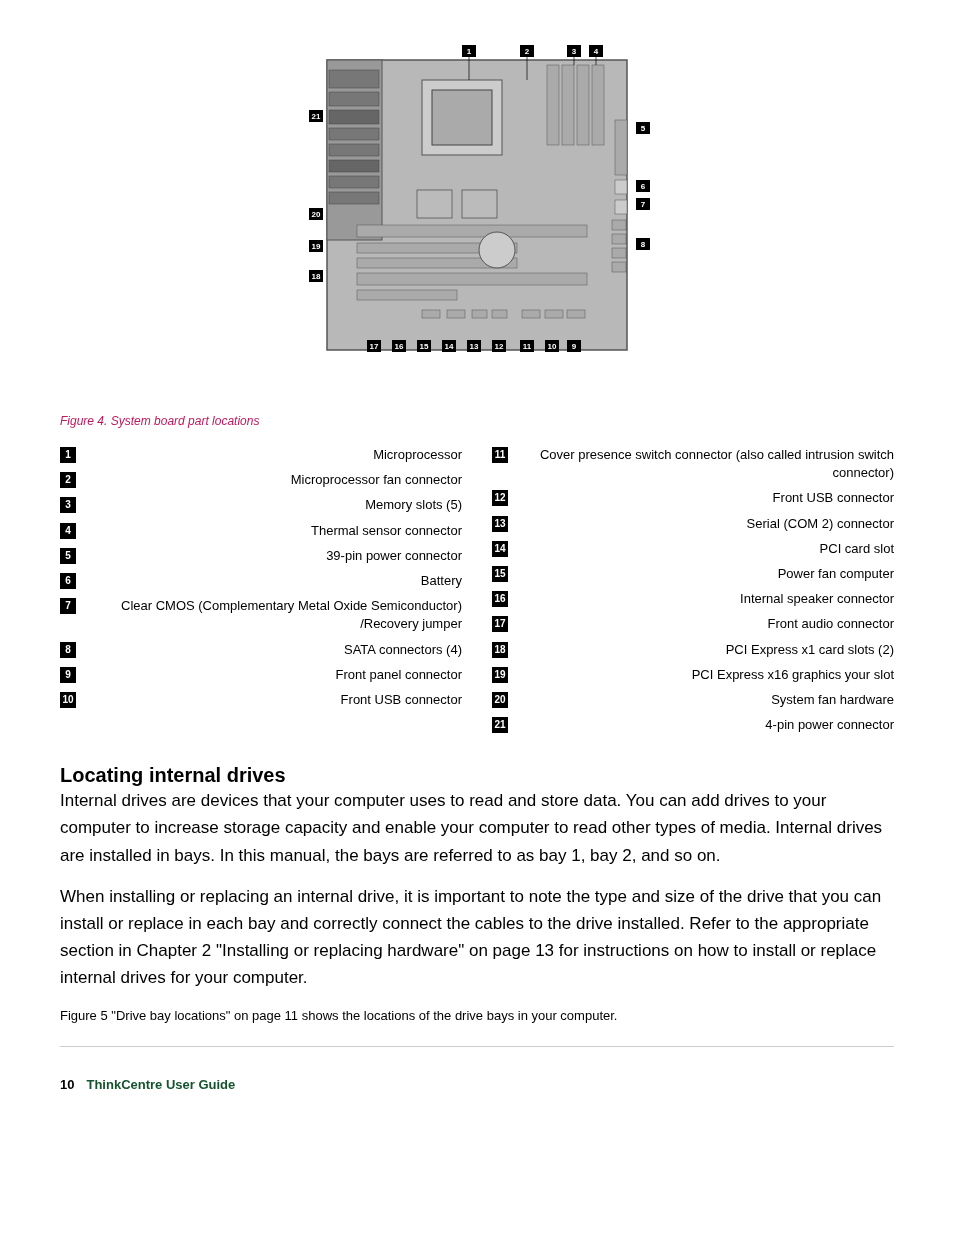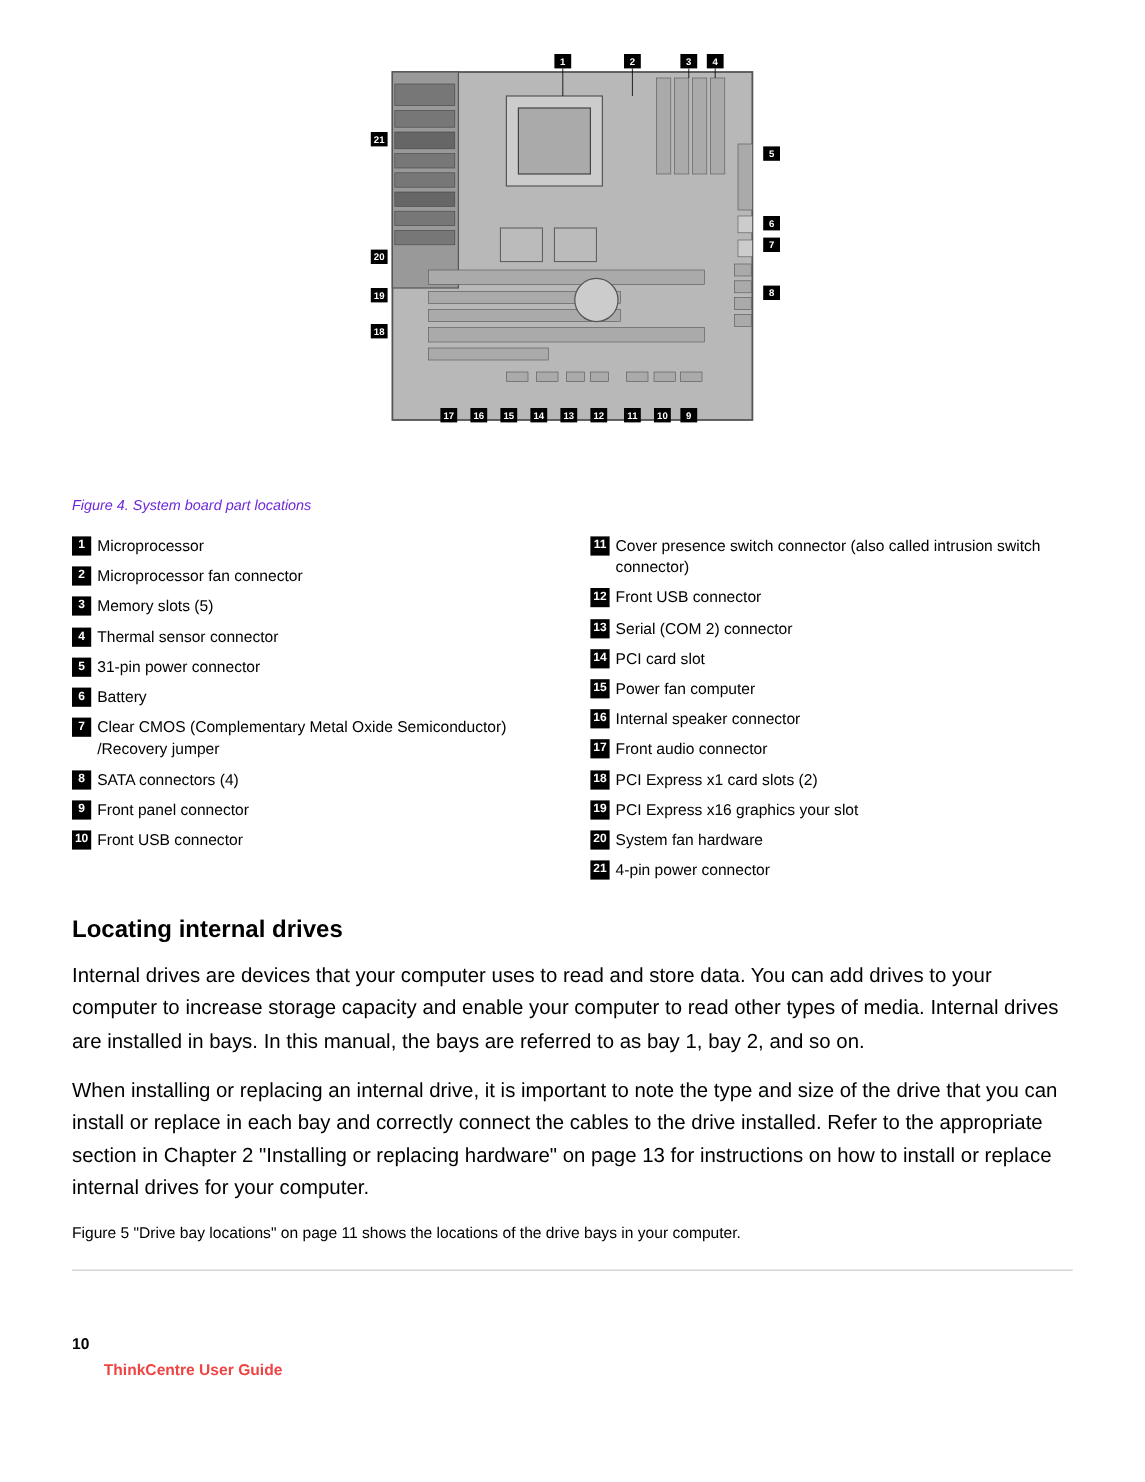--- a/index.html
+++ b/index.html
@@ -28,21 +28,21 @@
 
     .board-svg {
       width: 100%;
       height: 100%;
     }
 
     .figure-caption {
       font-size: 12px;
       font-style: italic;
       margin-bottom: 18px;
-      color: #6d28d9;
+      color: #be185d;
     }
 
     
     .parts-list {
       display: grid;
       grid-template-columns: 1fr 1fr;
       gap: 0;
       margin-bottom: 30px;
       column-gap: 30px;
     }
@@ -71,27 +71,27 @@
       font-weight: bold;
       min-width: 16px;
       height: 16px;
       padding: 0 2px;
       flex-shrink: 0;
       margin-top: 1px;
     }
 
     .part-text {
       flex: 1;
+      text-align: right;
     }
 
     
     .section-heading {
       font-size: 20px;
       font-weight: bold;
-      margin-bottom: 12px;
       margin-top: 10px;
       color: #000;
     }
 
     .section-para {
       font-size: 17px;
       line-height: 1.6;
       margin-bottom: 14px;
       color: #000;
     }
@@ -111,22 +111,21 @@
       gap: 12px;
     }
 
     .page-num {
       font-size: 13px;
       font-weight: bold;
     }
 
     .page-label {
       font-size: 13px;
-      color: #ef4444;
-      margin-top: 45px;
+      color: #14532d;
     }
 
     hr.bottom-rule {
       border: none;
       border-top: 1px solid #ccc;
       margin-top: 6px;
     }
   </style>
 </head>
 <body>
@@ -271,21 +270,21 @@
       <div class="part-item">
         <span class="part-badge">3</span>
         <span class="part-text">Memory slots (5)</span>
       </div>
       <div class="part-item">
         <span class="part-badge">4</span>
         <span class="part-text">Thermal sensor connector</span>
       </div>
       <div class="part-item">
         <span class="part-badge">5</span>
-        <span class="part-text">31-pin power connector</span>
+        <span class="part-text">39-pin power connector</span>
       </div>
       <div class="part-item">
         <span class="part-badge">6</span>
         <span class="part-text">Battery</span>
       </div>
       <div class="part-item">
         <span class="part-badge">7</span>
         <span class="part-text">Clear CMOS (Complementary Metal Oxide Semiconductor) /Recovery jumper</span>
       </div>
       <div class="part-item">

